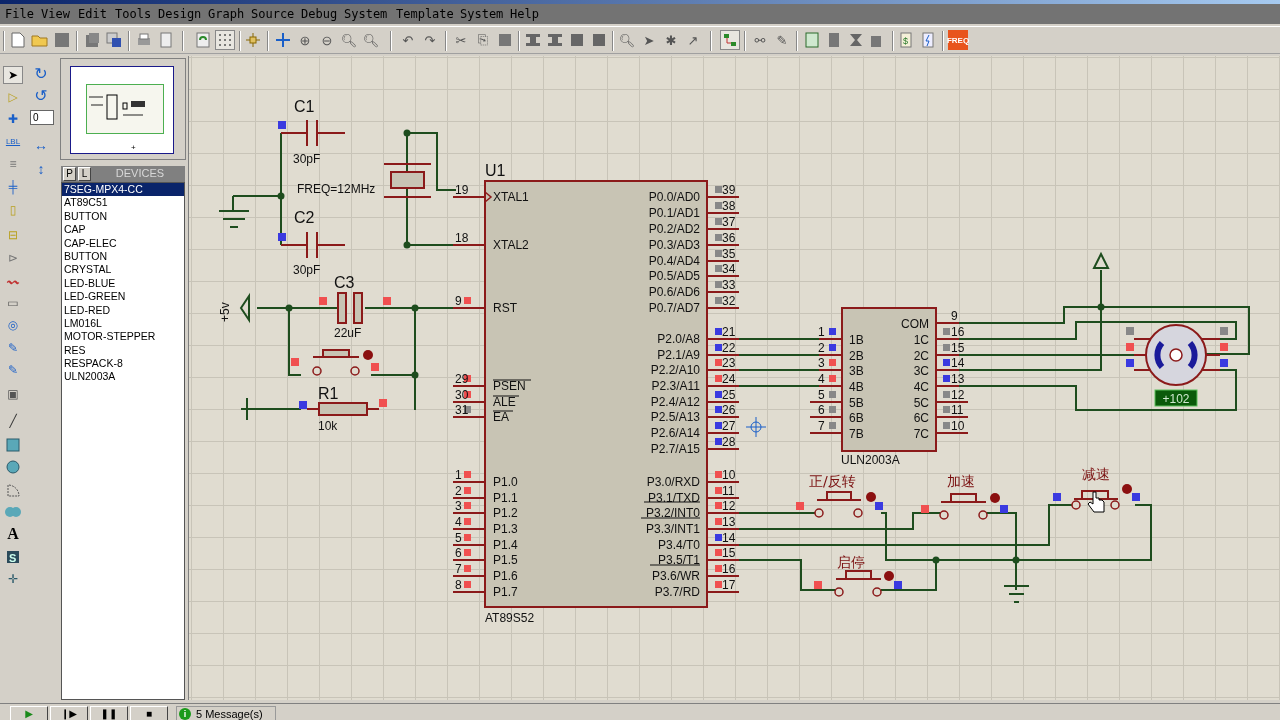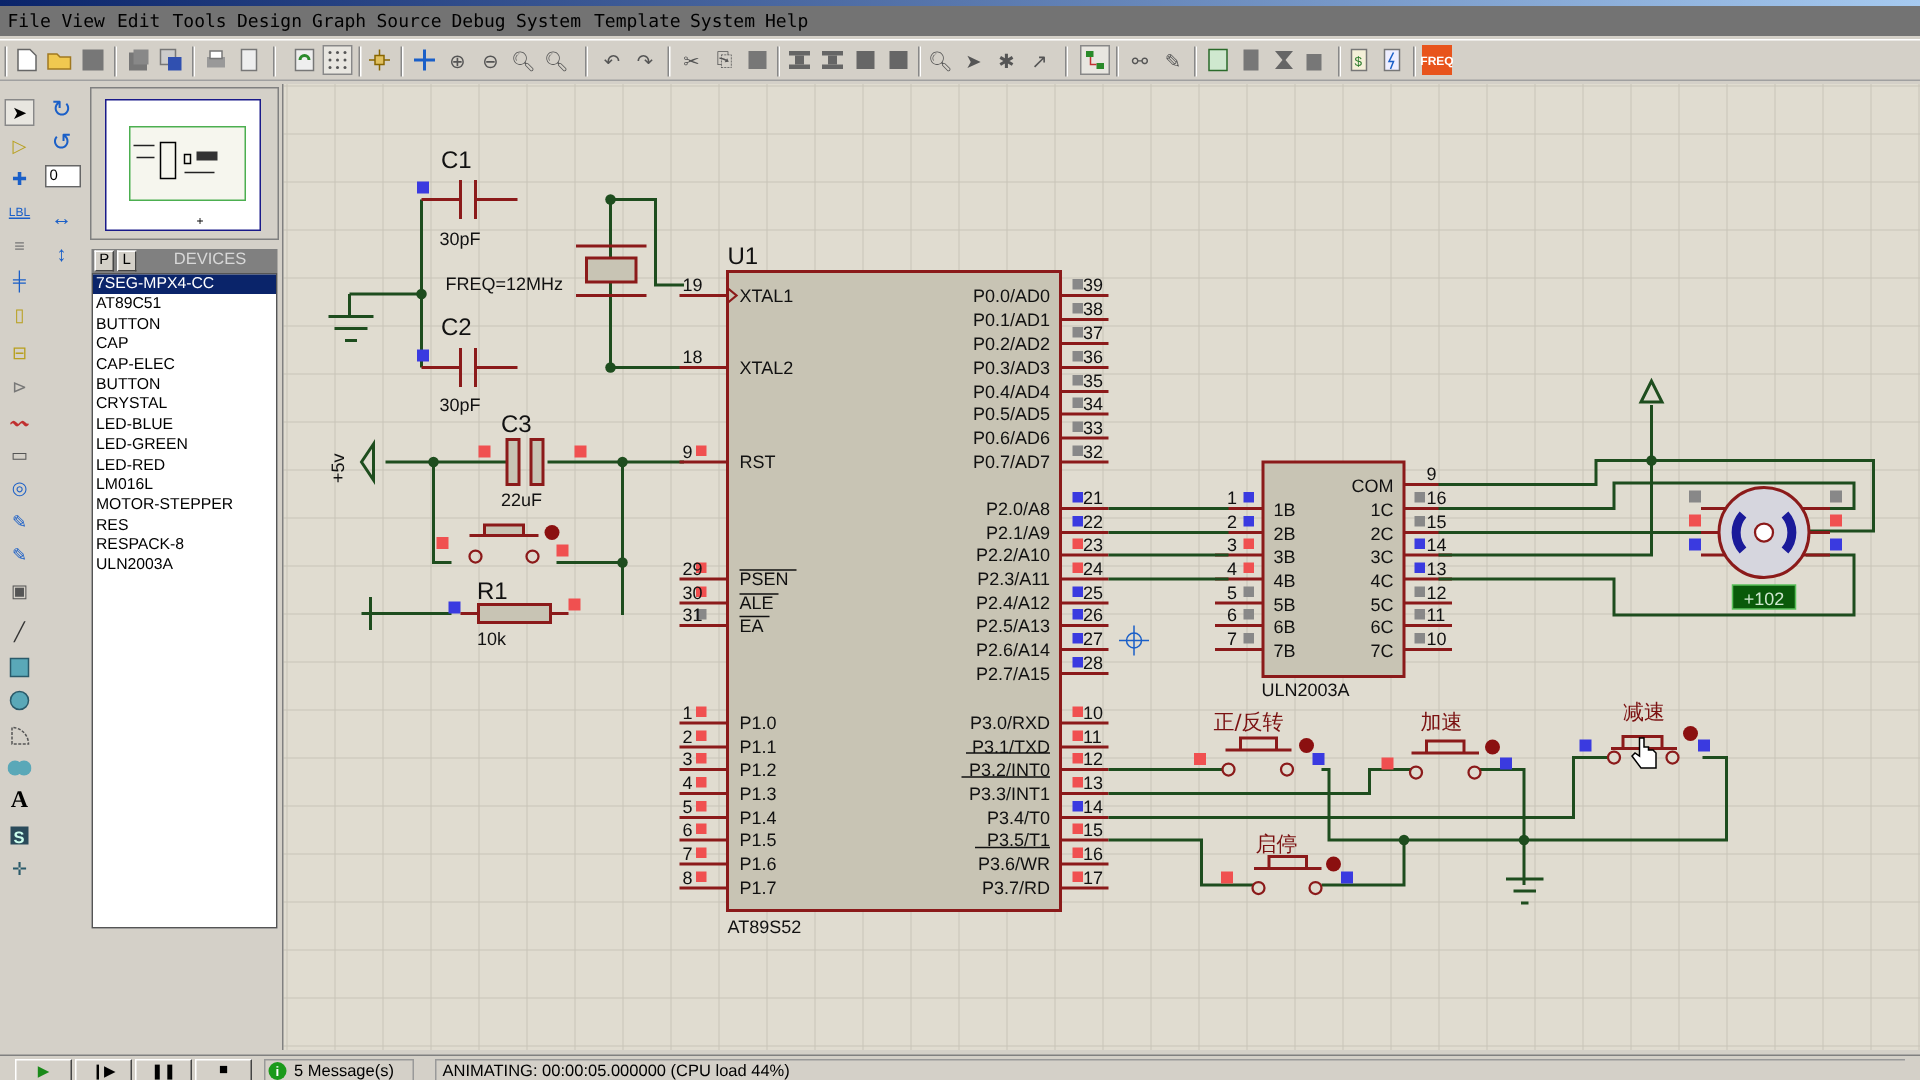--- a/index.html
+++ b/index.html
@@ -13,21 +13,21 @@
   .sep { position: absolute; top: 4px; width: 2px; height: 20px; border-left: 1px solid #888; border-right: 1px solid #fff; }
   .lefttools { position: absolute; left: 0; top: 58px; width: 26px; height: 640px; background: #d4d0c8; }
   .lt { position: absolute; left: 3px; width: 20px; height: 18px; display: flex; align-items: center; justify-content: center; font-size: 12px; }
   .midtools { position: absolute; left: 28px; top: 58px; width: 28px; height: 640px; }
   .overview { position: absolute; left: 60px; top: 58px; width: 126px; height: 102px; background: #d4d0c8; border: 1px solid #808080; }
   .overview-inner { position: absolute; left: 9px; top: 7px; width: 104px; height: 88px; background: #fff; border: 1px solid #1a1a8a; }
   .overview-green { position: absolute; left: 15px; top: 17px; width: 78px; height: 50px; border: 1px solid #4caf50; background: #f6f6ee; }
   .devhead { position: absolute; left: 61px; top: 166px; width: 124px; height: 16px; background: #808080; }
   .devhead .pbtn { position: absolute; top: 1px; width: 13px; height: 14px; background: #d4d0c8; border: 1px solid #fff; border-right-color: #444; border-bottom-color: #444; font-size: 10px; text-align: center; line-height: 12px; }
   .devhead .title { position: absolute; left: 36px; top: 1px; width: 86px; font-size: 11px; color: #d8d8d8; text-align: center; }
-  .devlist { position: absolute; left: 61px; top: 182px; width: 124px; height: 437px; background: #fff; border: 1px solid #555; }
+  .devlist { position: absolute; left: 61px; top: 182px; width: 124px; height: 518px; background: #fff; border: 1px solid #555; }
   .devitem { height: 13.4px; font-size: 10.5px; line-height: 13.4px; padding-left: 2px; color: #000; white-space: nowrap; }
   .devitem.sel { background: #0a246a; color: #fff; }
   .canvas { position: absolute; left: 188px; top: 56px; width: 1092px; height: 644px; background-color: #e0dcd0;
     background-image: linear-gradient(#c8c4b8 1px, transparent 1px), linear-gradient(90deg, #c8c4b8 1px, transparent 1px);
     background-size: 32px 32px; background-position: 2px 1px; border-left: 1px solid #808080; }
   .canvas svg { position: absolute; left: 0; top: 0; }
   .statusbar { position: absolute; left: 0; top: 703px; width: 1280px; height: 17px; background: #d4d0c8; border-top: 1px solid #808080; }
   .simbtn { position: absolute; top: 2px; width: 38px; height: 15px; background: #d4d0c8; border: 1px solid #fff; border-right-color: #444; border-bottom-color: #444; display: flex; align-items: center; justify-content: center; font-size: 10px; }
   .msgs { position: absolute; left: 176px; top: 2px; width: 100px; height: 15px; font-size: 11px; display: flex; align-items: center; gap: 5px; border: 1px solid #999; padding-left: 2px; }
   .anim { position: absolute; left: 290px; top: 2px; width: 980px; height: 15px; font-size: 11px; padding-left: 4px; line-height: 14px; border: 1px solid #999; border-right: none; }
@@ -678,14 +678,13 @@
 
 <div class="statusbar">
   <div class="simbtn" style="left:10px; color:#1a8a1a;">▶</div>
   <div class="simbtn" style="left:50px;">❙▶</div>
   <div class="simbtn" style="left:90px;">❚❚</div>
   <div class="simbtn" style="left:130px;">■</div>
   <div class="msgs">
     <span style="display:inline-block;width:12px;height:12px;border-radius:50%;background:#1a9a1a;color:#fff;font-size:9px;text-align:center;line-height:12px;font-weight:bold;">i</span>
     <span>5 Message(s)</span>
   </div>
-  <div class="anim">ANIMATING: 00:00:05.000000 (CPU load 44%)</div>
 </div>
 
 </body></html>

